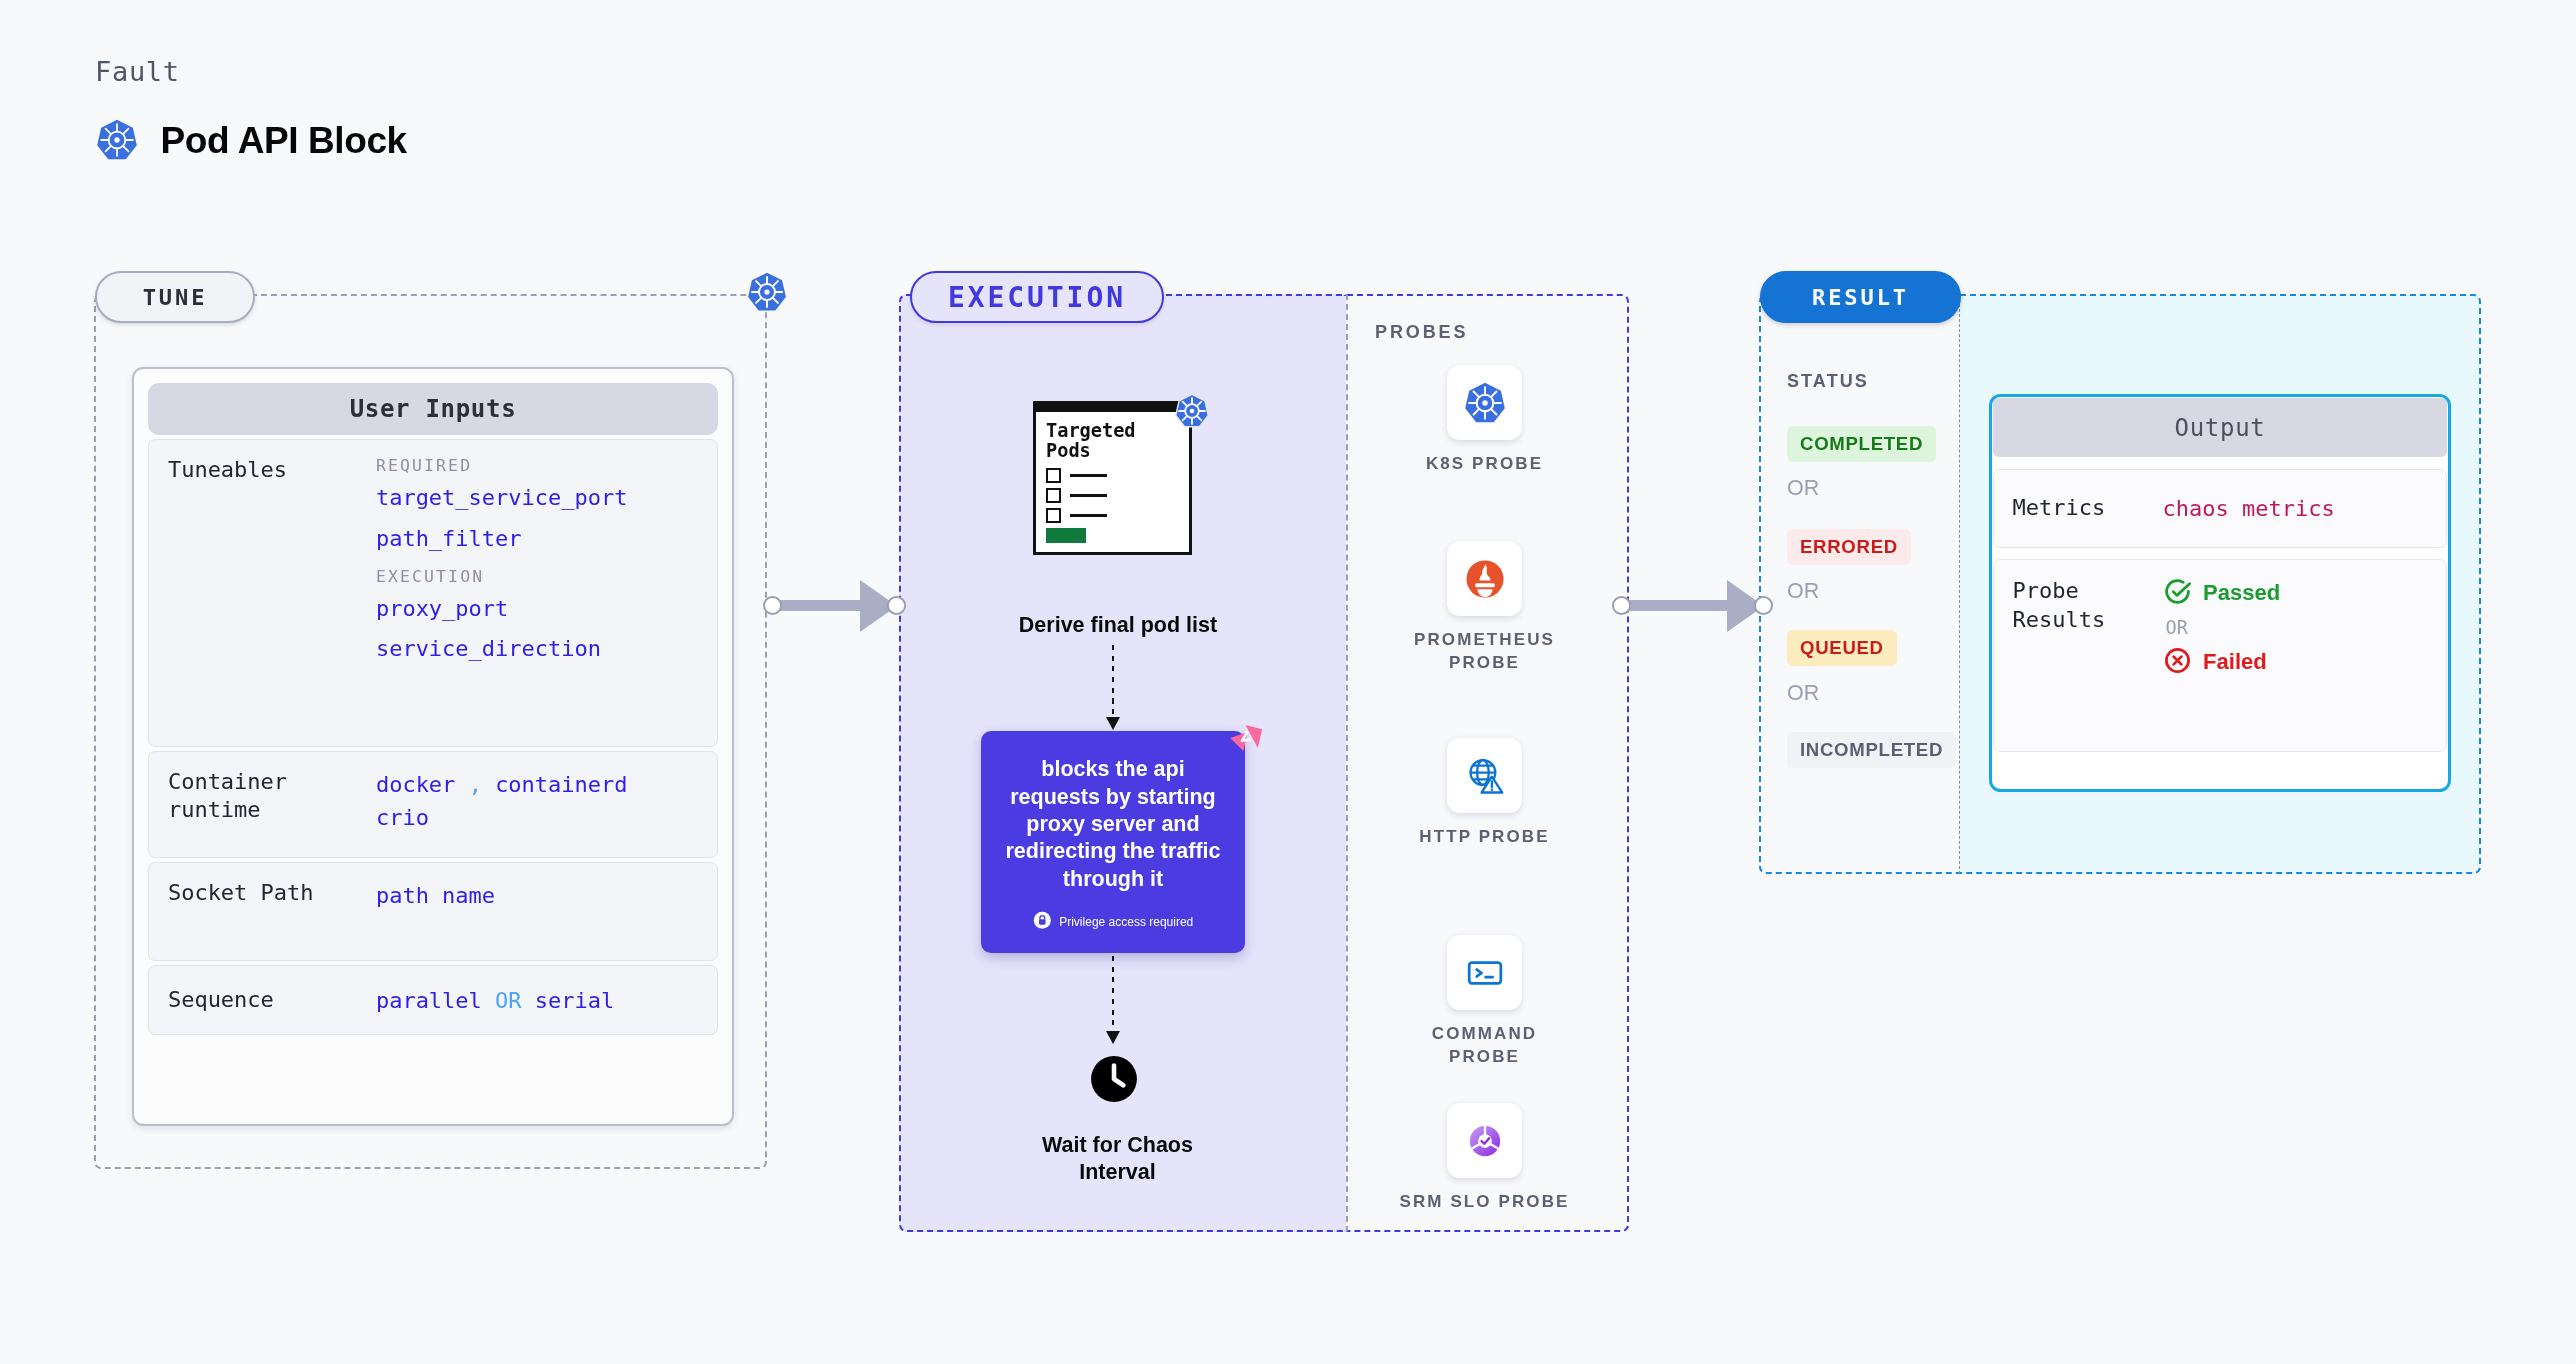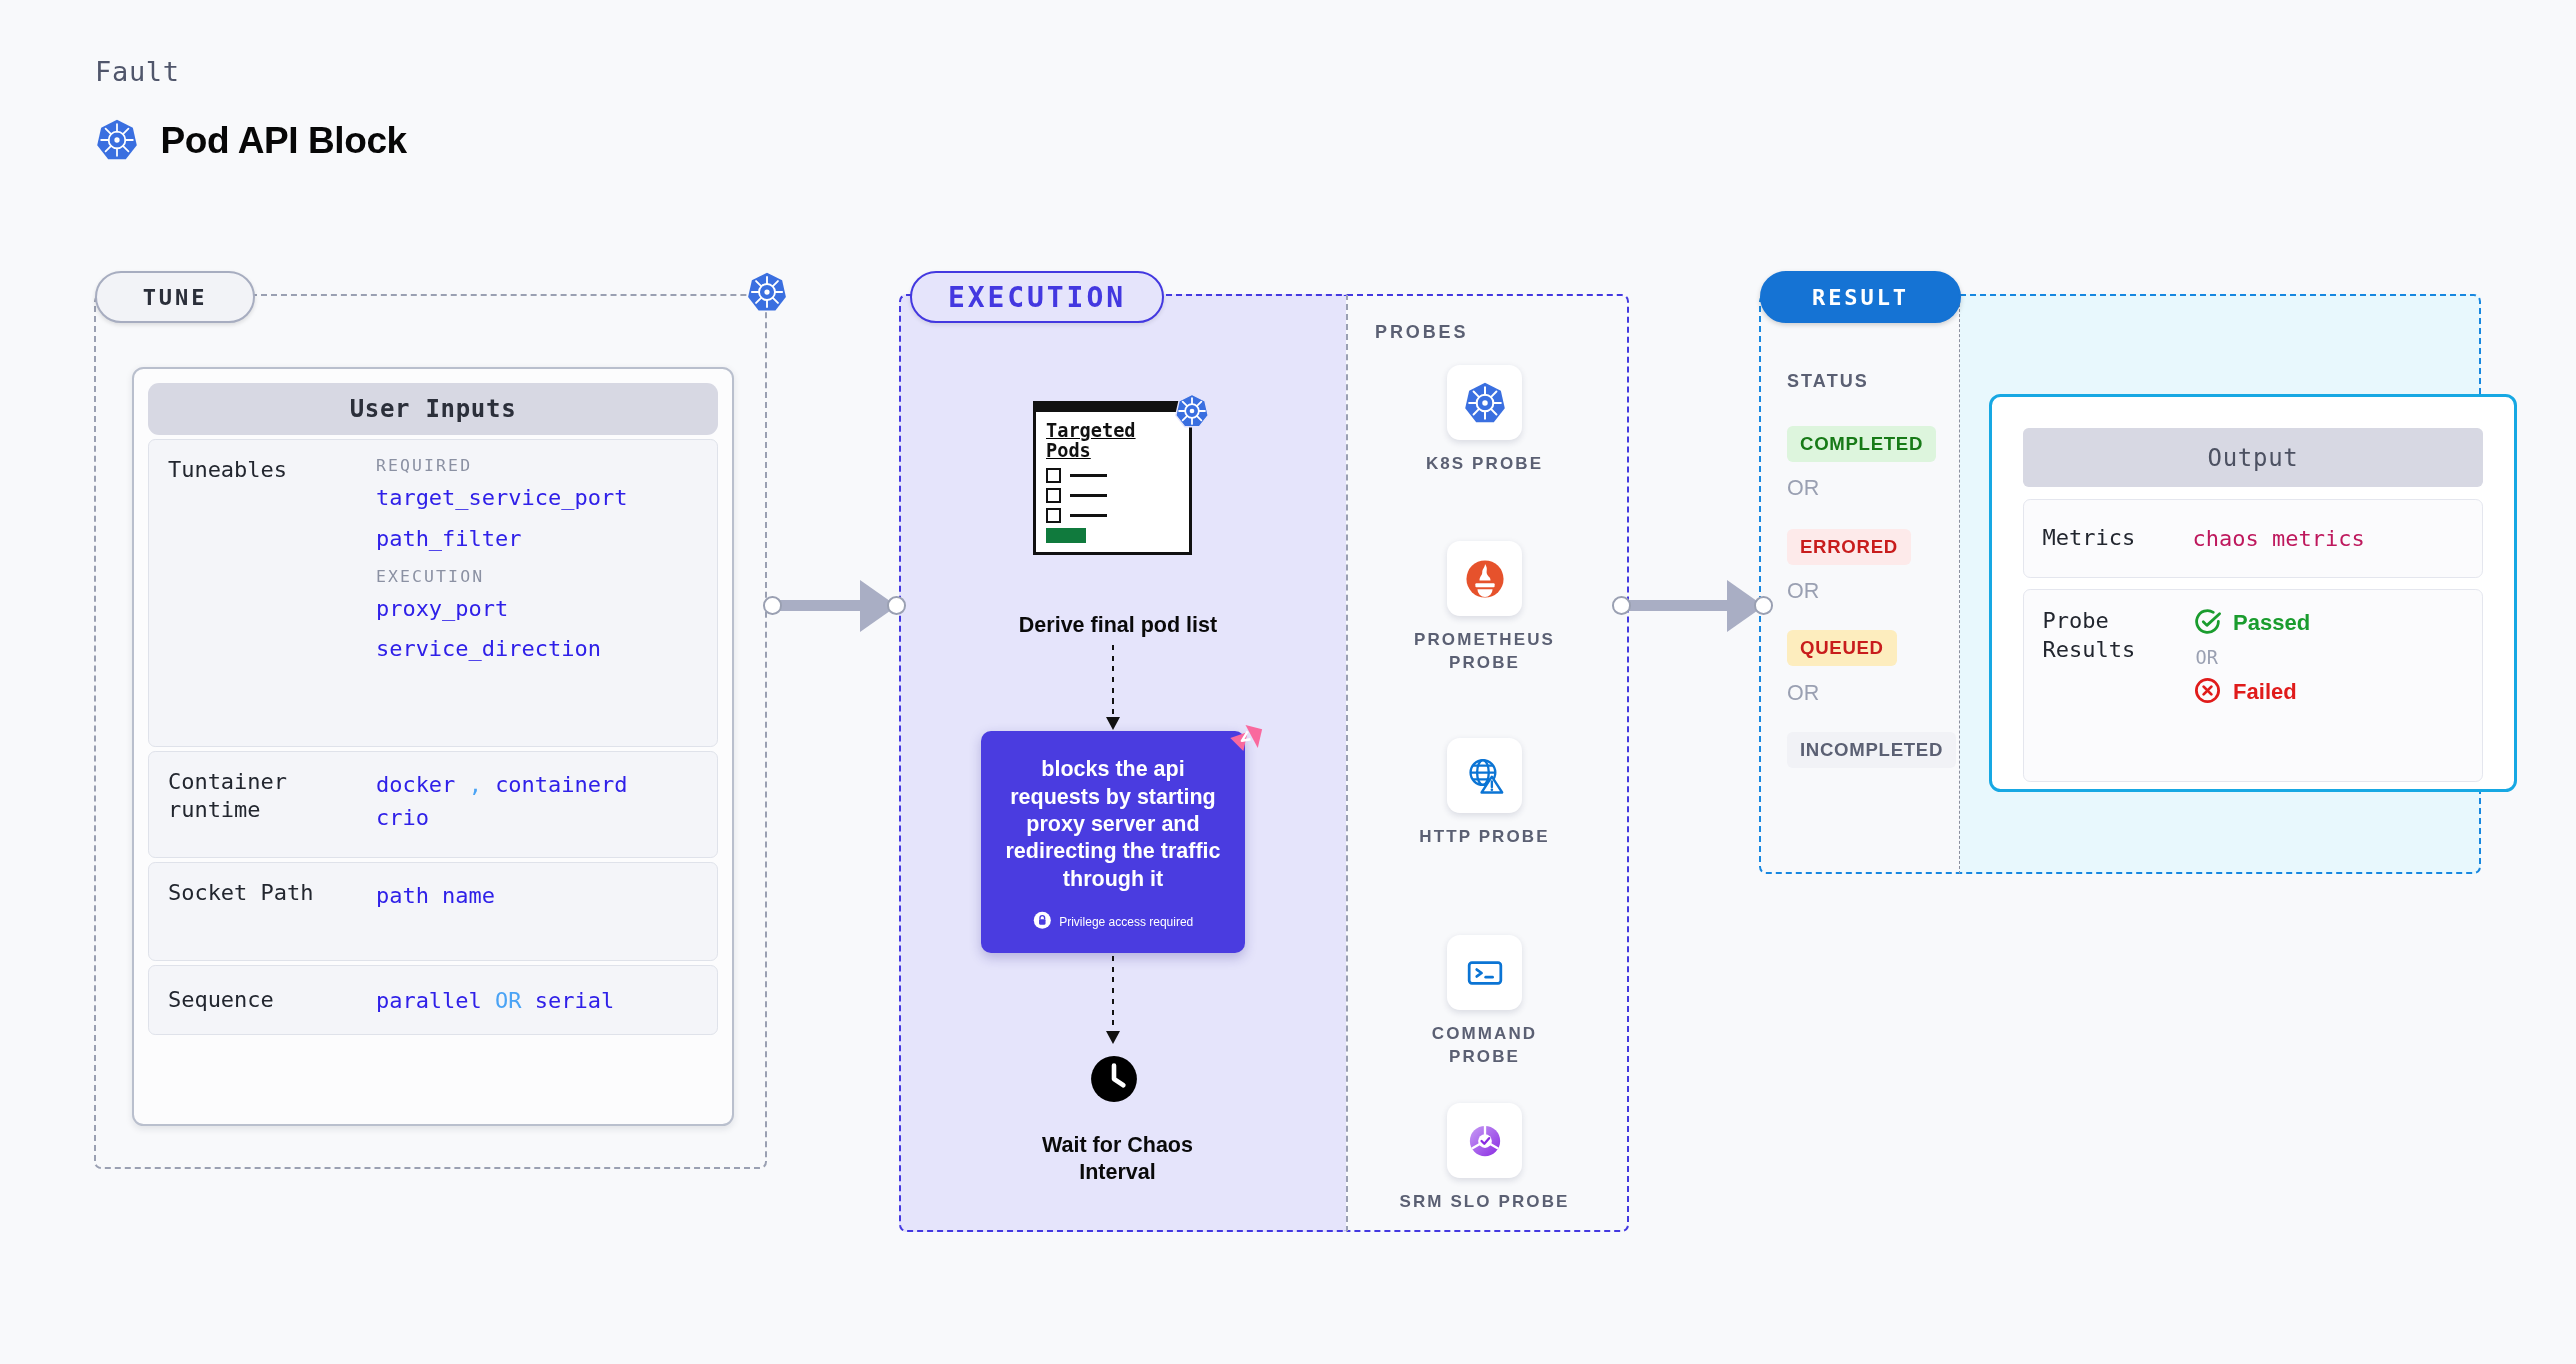--- a/index.html
+++ b/index.html
@@ -122,21 +122,21 @@
   }
   .conn-1 { left: 763px; top: 584px; width: 143px; }
   .conn-2 { left: 1612px; top: 584px; width: 161px; }
 
   
   .k8s-border { position: absolute; left: 746px; top: 271px; z-index: 7; }
 
   
   .pods-card {
     position: absolute; left: 1033px; top: 412px; width: 159px; height: 143px;
-    background: #fff; border: 3.6px solid #111; border-top: none; text-decoration: underline;
+    background: #fff; border: 3.6px solid #111; border-top: none;
   }
   .pods-topbar {
     position: absolute; left: 1033px; top: 401px; width: 159px; height: 21.5px;
     background: #111;
   }
   .pods-title {
     font-family: "DejaVu Sans Mono", monospace; font-weight: bold;
     font-size: 18.6px; color: #111; line-height: 1.12; padding: 8.6px 0 0 10px;
   }
   .pods-rows { padding: 5.7px 0 0 10px; }
@@ -213,23 +213,23 @@
   .st-badge {
     position: absolute; left: 1787px; border-radius: 5.7px;
     padding: 7.2px 13px; font-size: 18.6px; font-weight: bold; letter-spacing: 0.7px;
   }
   .st-or {
     position: absolute; left: 1787px; font-size: 21.5px; color: #9aa0b2;
   }
 
   
   .out-card {
-    position: absolute; left: 1989px; top: 394px; width: 528px; height: 398px;
+    position: absolute; left: 1989px; top: 394px; width: 462px; height: 398px;
     background: #fff; border: 3.6px solid #17a8e3; border-radius: 11.5px;
-    padding: 31px;
+    padding: 1px;
   }
   .out-header {
     height: 59px; background: #d7d8e3; border-radius: 5.7px;
     display: flex; align-items: center; justify-content: center;
     font-family: "DejaVu Sans Mono", monospace; font-size: 24px;
     color: #4c5162; letter-spacing: 0.7px;
   }
   .out-sub {
     margin-top: 11.5px; background: #fbfbfd; border: 1.4px solid #e4e6ee;
     border-radius: 7.2px; padding: 17px 18.6px; display: flex;

